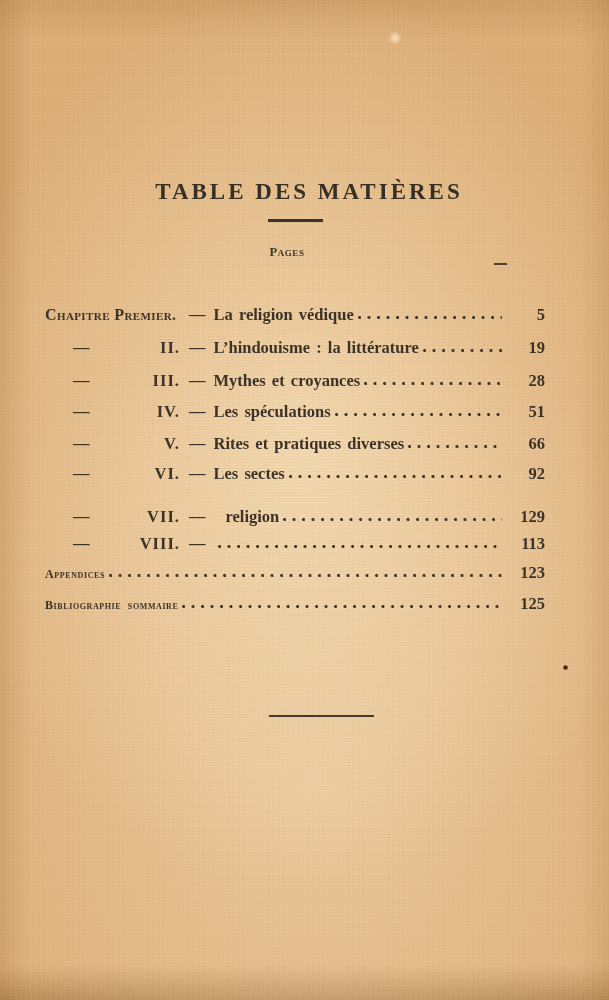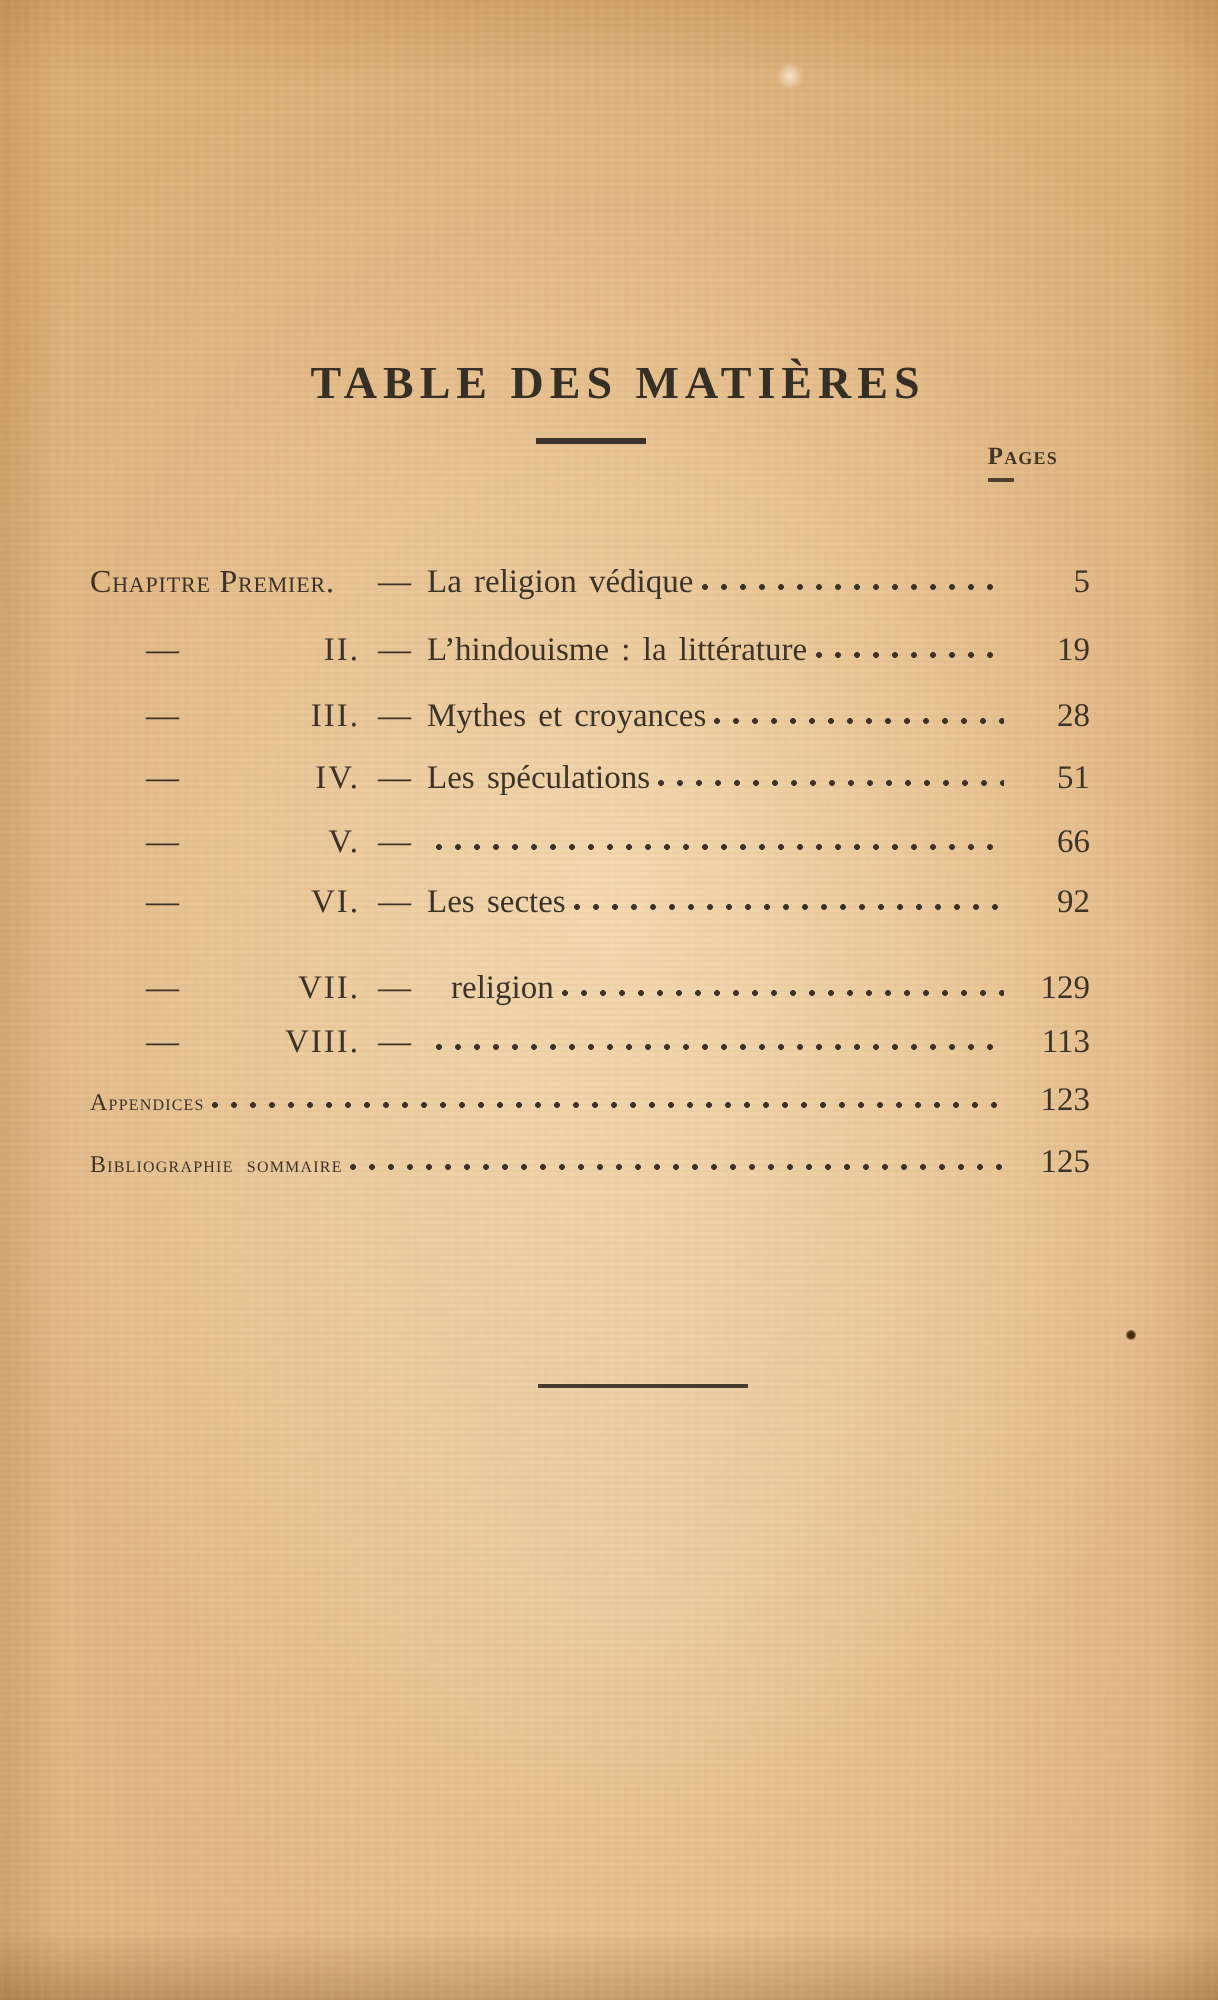--- a/index.html
+++ b/index.html
@@ -29,28 +29,28 @@
   }
   .title{
     text-align:center;font-size:23px;font-weight:bold;letter-spacing:3px;
     line-height:23px;transform:translateX(14px);color:#362f26;
     white-space:nowrap;
   }
   .title-rule{
     width:55px;height:3px;background:#3b332a;margin:16px auto 0 auto;
   }
   .pages-head{
-    margin-top:0;text-align:right;padding-right:16px;
+    margin-top:24px;text-align:center;padding-right:16px;
     font-variant:small-caps;font-weight:bold;font-size:12.5px;line-height:12px;
     letter-spacing:0.6px;color:#403729;
   }
   .pages-rule{
     width:13px;height:2px;background:#4a4033;margin:5px 38px 0 auto;
   }
-  .toc{font-size:16.5px;line-height:17px;font-weight:normal;margin-top:41px;}
+  .toc{font-size:16.5px;line-height:17px;font-weight:bold;margin-top:41px;}
   .row{display:flex;align-items:baseline;}
   .m16{margin-top:16px}.m15{margin-top:15px}.m14{margin-top:14px}
   .m13{margin-top:13px}.m12{margin-top:12px}.m10{margin-top:10px}
   .m11{margin-top:11px}.m6{margin-top:6px}
   .label-col{
     width:135px;flex:0 0 135px;display:flex;align-items:baseline;
   }
   .ditto{margin-left:28px;}
   .numeral{flex:1;text-align:right;letter-spacing:1px;}
   .chapter-label{
@@ -149,20 +149,21 @@
         <span class="dots"></span>
         <span class="pg">51</span>
       </div>
 
       <div class="row m15">
         <div class="label-col">
           <span class="ditto">—</span>
           <span class="numeral">V.</span>
         </div>
         <span class="sep">—</span>
+        <span class="etitle">Rites et pratiques diverses</span>
         <span class="dots"></span>
         <span class="pg">66</span>
       </div>
 
       <div class="row m13">
         <div class="label-col">
           <span class="ditto">—</span>
           <span class="numeral">VI.</span>
         </div>
         <span class="sep">—</span>

